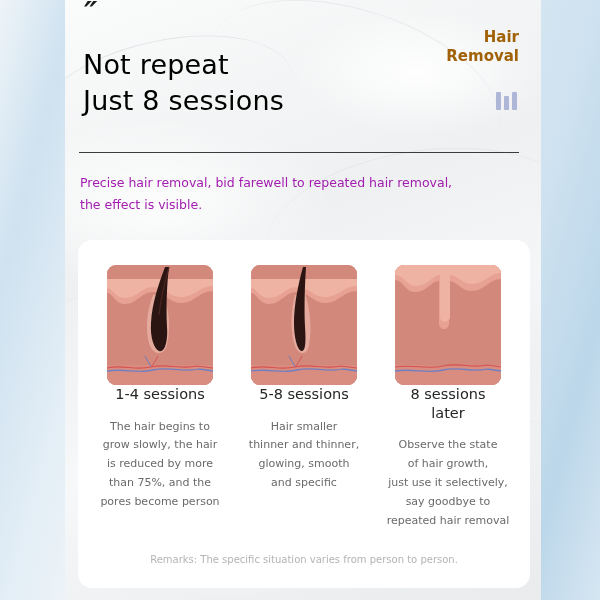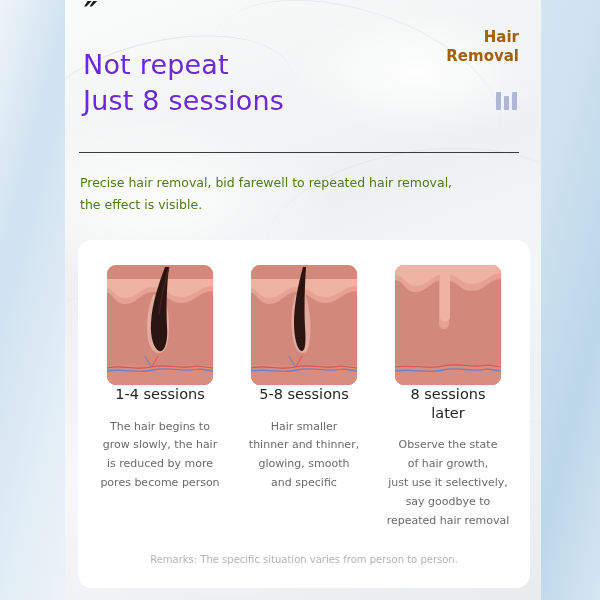--- a/index.html
+++ b/index.html
@@ -76,32 +76,32 @@
     position:absolute; right:24px; top:92px;
     display:flex; gap:3px; align-items:flex-end;
   }
   .bars span { display:block; width:5px; background:#aeb7d8; border-radius:1px; }
   .bars .b1 { height:18px; }
   .bars .b2 { height:14px; }
   .bars .b3 { height:18px; }
 
   .headline {
     position:absolute; left:18px; top:47px;
-    font-size:27px; color:#6d28d9; line-height:1.32;
+    font-size:27px; color:#000000; line-height:1.32;
     font-weight:400; letter-spacing:.2px;
   }
 
   .divider {
     position:absolute; left:14px; top:152px;
     width:440px; height:1px; background:#3b3b3b;
   }
 
   .subtitle {
     position:absolute; left:15px; top:172px; width:420px;
-    font-size:12.5px; color:#4d7c0f; line-height:1.75;
+    font-size:12.5px; color:#a21caf; line-height:1.75;
   }
 
   
   .card {
     position:absolute; left:13px; top:240px;
     width:452px; height:348px;
     background:#fff; border-radius:14px;
   }
 
   .panels {
@@ -199,20 +199,21 @@
                 <path d="M58,2 C52,18 45,38 44,58 C43,72 47,84 52,86
                          C58,88 61,76 60,62 C59,40 60,18 62,2 Z" fill="#2b1512"></path>
                 <path d="M62,2 C58,16 54,32 52,50" stroke="#4a2620" stroke-width="1.2" fill="none"></path>
               </svg>
             </div>
             <div class="panel-title">1-4 sessions</div>
             <div class="panel-desc">
               <div>The hair begins to</div>
               <div>grow slowly, the hair</div>
               <div>is reduced by more</div>
+              <div>than 75%, and the</div>
               <div>pores become person</div>
             </div>
           </div>
 
           <div class="panel">
             <div class="skin">
               <div class="derm"></div>
               <svg class="epi-wave" viewBox="0 0 106 30" preserveAspectRatio="none">
                 <path d="M0,0 L106,0 L106,12 C92,12 88,24 74,24 C62,24 58,13 46,13
                          C34,13 30,25 18,25 C8,25 6,14 0,14 Z" fill="#e8a294"></path>

